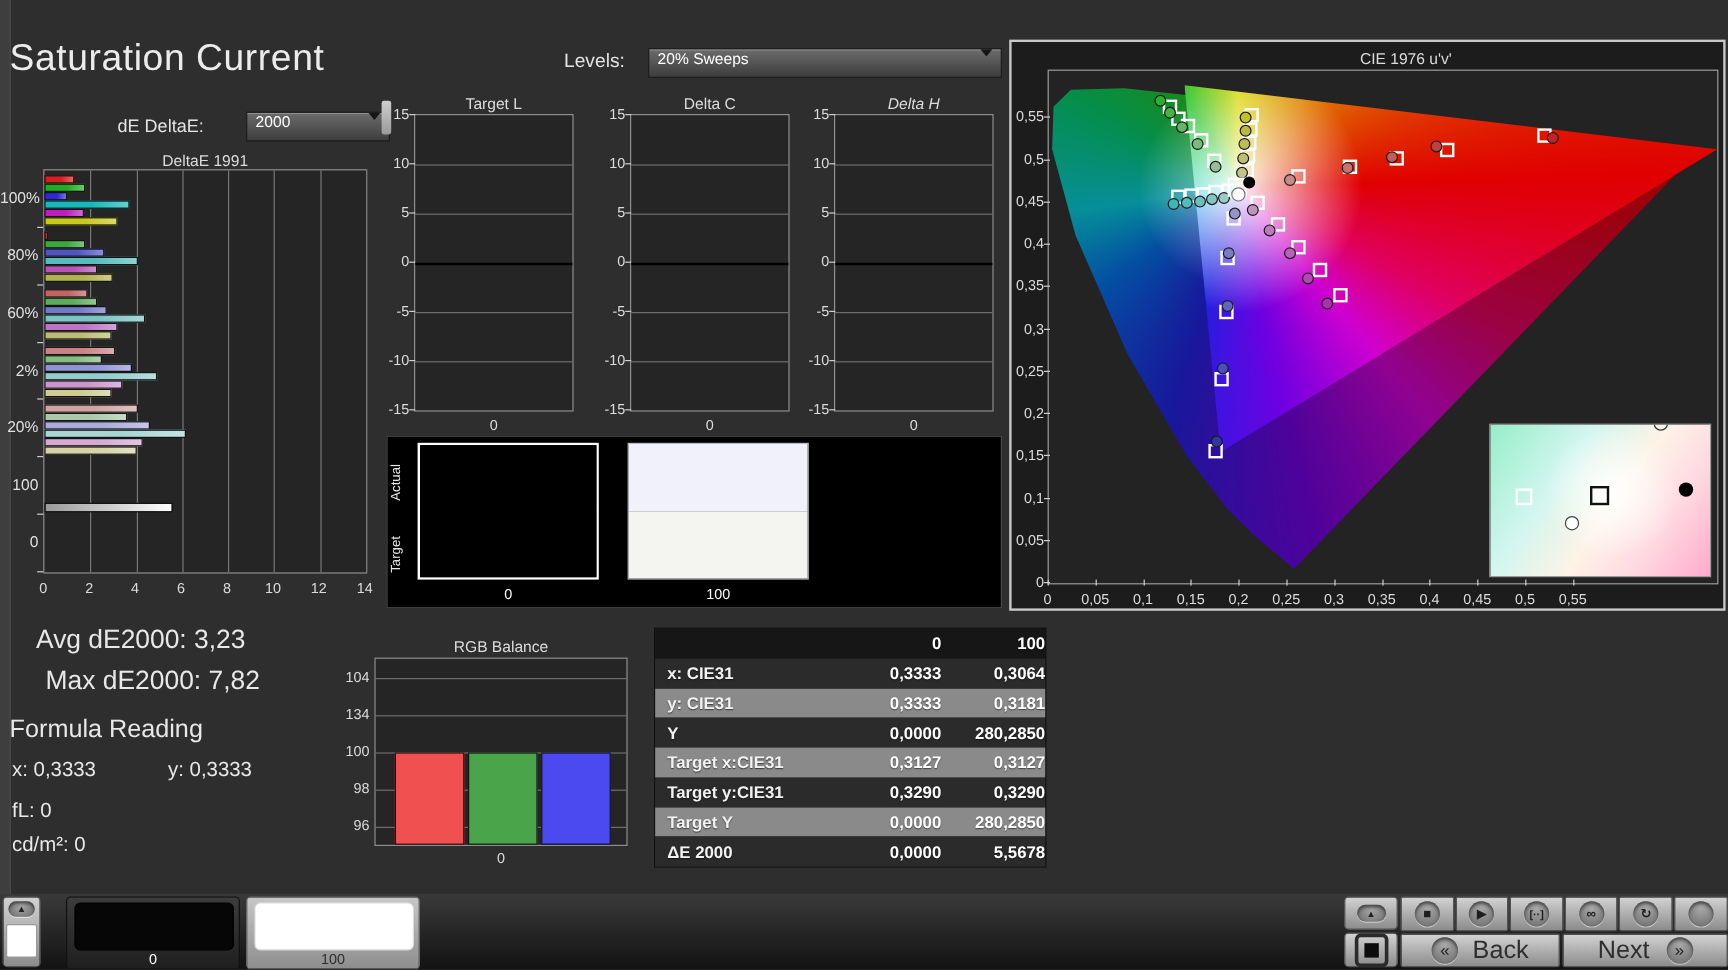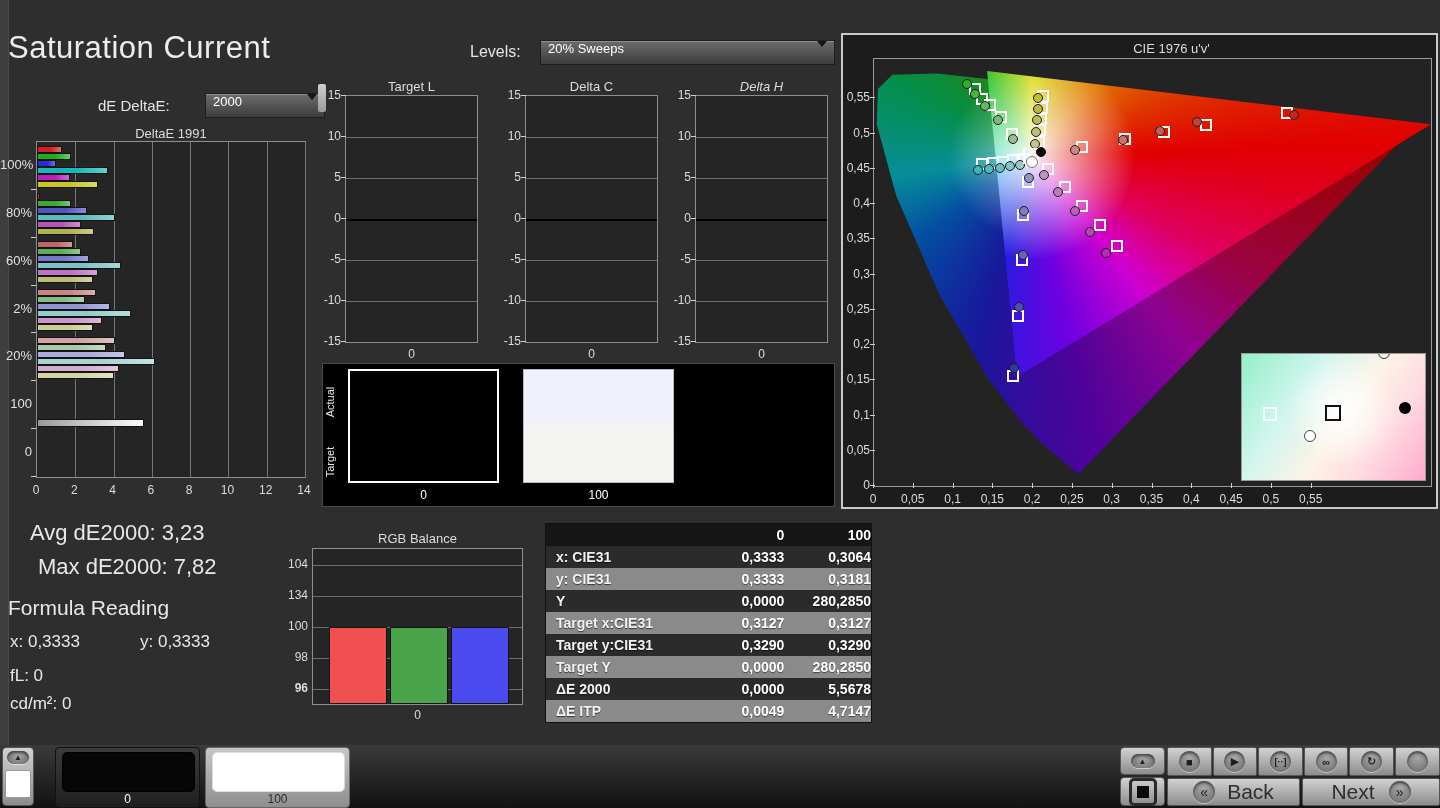--- a/index.html
+++ b/index.html
@@ -247,21 +247,21 @@
     <div class="gridh" style="top: 139.5px;"></div>
     <div class="bar" style="left: 16px; top: 77.5px; width: 58px; height: 77.5px; background: linear-gradient(rgb(240, 80, 80), rgb(240, 80, 80)) rgb(240, 80, 80);"></div>
     <div class="bar" style="left: 77px; top: 77.5px; width: 58px; height: 77.5px; background: linear-gradient(rgb(74, 164, 74), rgb(74, 164, 74)) rgb(74, 164, 74);"></div>
     <div class="bar" style="left: 138px; top: 77.5px; width: 58px; height: 77.5px; background: linear-gradient(rgb(74, 74, 240), rgb(74, 74, 240)) rgb(74, 74, 240);"></div>
   </div>
 <div class="abs" id="rgb-ylabels">
     <div class="ticktext abs" style="left: 280px; top: 556.5px; width: 28px; text-align: right;">104</div>
     <div class="ticktext abs" style="left: 280px; top: 587.5px; width: 28px; text-align: right;">134</div>
     <div class="ticktext abs" style="left: 280px; top: 618.5px; width: 28px; text-align: right;">100</div>
     <div class="ticktext abs" style="left: 280px; top: 649.5px; width: 28px; text-align: right;">98</div>
-    <div class="ticktext abs" style="left: 280px; top: 680.5px; width: 28px; text-align: right; font-weight: bold;">96</div>
+    <div class="ticktext abs" style="left: 280px; top: 680.5px; width: 28px; text-align: right;">96</div>
   </div>
 <div class="abs ticktext" style="left:312px;top:708px;width:211px;text-align:center;">0</div>
 
 <div class="abs tbl" id="data-table">
     <div class="tr th">
       <div class="c-lbl"></div>
       <div class="c-v0">0</div>
       <div class="c-v1">100</div>
     </div>
     <div class="tr dark">
@@ -291,25 +291,20 @@
     </div>
     <div class="tr lite">
       <div class="c-lbl">Target Y</div>
       <div class="c-v0">0,0000</div>
       <div class="c-v1">280,2850</div>
     </div>
     <div class="tr dark">
       <div class="c-lbl">ΔE 2000</div>
       <div class="c-v0">0,0000</div>
       <div class="c-v1">5,5678</div>
-    </div>
-    <div class="tr lite">
-      <div class="c-lbl">ΔE ITP</div>
-      <div class="c-v0">0,0049</div>
-      <div class="c-v1">4,7147</div>
     </div>
   </div>
 
 <div class="abs cie-panel">
   <div class="chart-title" style="position:absolute;left:0;top:6px;width:100%;padding-left:32px;">CIE 1976 u'v'</div>
   <div class="cie-plot" id="cie-plot">
       <div class="horseshoe" style="background: conic-gradient(at 28.3% 22.8%, rgb(216, 216, 0) 0deg, rgb(224, 120, 0) 42deg, rgb(224, 0, 0) 88deg, rgb(224, 0, 96) 118deg, rgb(208, 0, 208) 140deg, rgb(112, 0, 224) 168deg, rgb(32, 32, 224) 196deg, rgb(0, 112, 232) 235deg, rgb(0, 200, 216) 262deg, rgb(0, 200, 96) 300deg, rgb(32, 192, 32) 330deg, rgb(160, 208, 0) 352deg, rgb(216, 216, 0) 360deg); clip-path: polygon(36.7% 97.2%, 30.9% 90.9%, 26.8% 85.6%, 20.6% 75.1%, 11.8% 55.3%, 4% 32.1%, 0.5% 15.3%, 0.7% 7%, 3.3% 3.7%, 11.3% 3.4%, 21.9% 4.9%, 37.5% 7.5%, 57.6% 11%, 74.3% 13.9%, 96.8% 16.2%); filter: brightness(0.72) saturate(0.95);"></div>
       <div class="shoe-glow" style="background: radial-gradient(circle at 28.3% 22.8%, rgba(255, 255, 255, 0.55), rgba(255, 255, 255, 0) 16%); clip-path: polygon(36.7% 97.2%, 30.9% 90.9%, 26.8% 85.6%, 20.6% 75.1%, 11.8% 55.3%, 4% 32.1%, 0.5% 15.3%, 0.7% 7%, 3.3% 3.7%, 11.3% 3.4%, 21.9% 4.9%, 37.5% 7.5%, 57.6% 11%, 74.3% 13.9%, 96.8% 16.2%);"></div>
       <div class="gamut-tri" style="background: conic-gradient(at 28.3% 22.8%, rgb(216, 216, 0) 0deg, rgb(224, 120, 0) 42deg, rgb(224, 0, 0) 88deg, rgb(224, 0, 96) 118deg, rgb(208, 0, 208) 140deg, rgb(112, 0, 224) 168deg, rgb(32, 32, 224) 196deg, rgb(0, 112, 232) 235deg, rgb(0, 200, 216) 262deg, rgb(0, 200, 96) 300deg, rgb(32, 192, 32) 330deg, rgb(160, 208, 0) 352deg, rgb(216, 216, 0) 360deg); clip-path: polygon(20.3% 2.8%, 100% 15.3%, 25.7% 74.4%);"></div>
       <div class="tri-glow" style="background: radial-gradient(circle at 28.3% 22.8%, rgba(255, 255, 255, 0.95), rgba(255, 255, 255, 0) 20%); clip-path: polygon(20.3% 2.8%, 100% 15.3%, 25.7% 74.4%);"></div>

